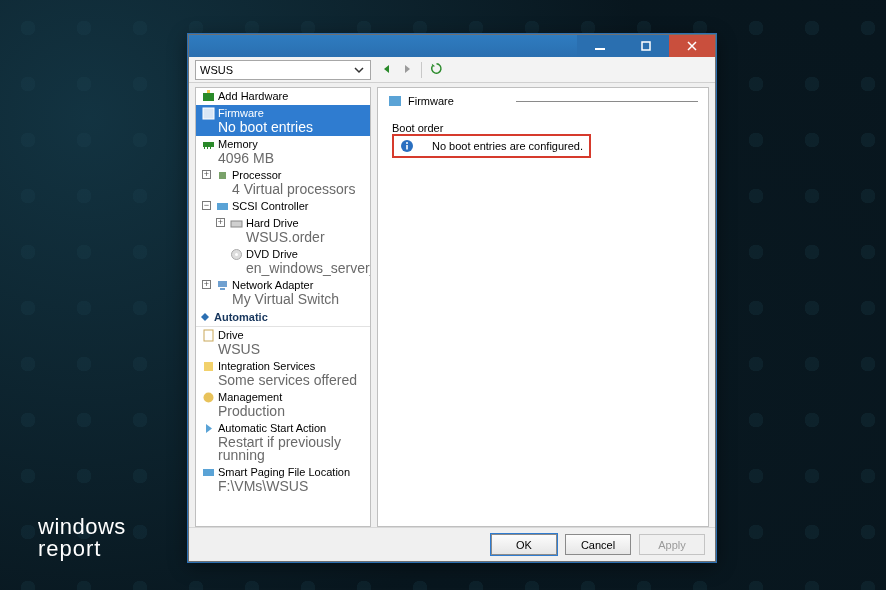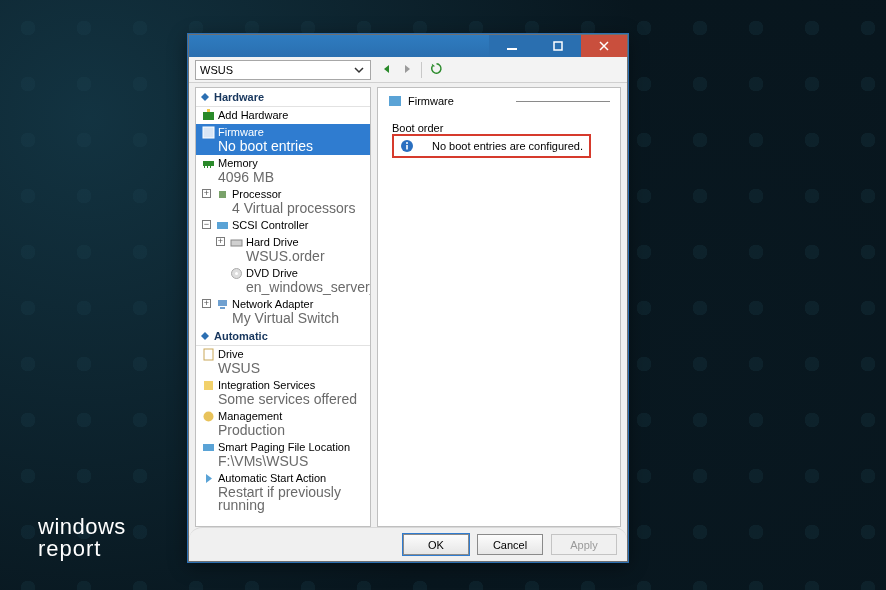--- a/index.html
+++ b/index.html
@@ -23,21 +23,21 @@
   }
   .watermark {
     position:absolute; left:38px; bottom:30px; color:#fff; line-height:1;
     pointer-events:none;
   }
   .watermark .w1{font-size:22px; font-weight:400; letter-spacing:.5px;}
   .watermark .w2{font-size:22px; font-weight:300; letter-spacing:1px;}
 
   
   .win {
-    position:absolute; left:188px; top:34px; width:440px; height:528px;
+    position:absolute; left:188px; top:34px; width:528px; height:528px;
     background:#f0f0f0; border:1px solid #707070;
     box-shadow: 0 0 0 1px #2b6fb2, 0 4px 18px rgba(0,0,0,.45);
   }
   .titlebar{
     height:22px; background:linear-gradient(#2f7cc0,#2a6fb0);
     display:flex; justify-content:flex-end; align-items:stretch;
   }
   .tbtn{ width:46px; display:flex; align-items:center; justify-content:center; }
   .tbtn.min{background:#2a6fb0;}
   .tbtn.max{background:#2a6fb0;}
@@ -100,21 +100,21 @@
   .r-underline{height:1px; background:#8a8a8a; margin-left:56px;}
   .r-body{padding:10px 4px 0 4px;}
   .bo-label{font-size:11px; color:#000; margin-bottom:0;}
   .bo-msg{
     border:2px solid #d63a2c; padding:3px 6px; display:inline-flex; align-items:center; gap:18px;
     background:#fff;
   }
   .bo-msg svg{width:14px;height:14px;}
   .footer{
     height:34px; display:flex; justify-content:flex-end; align-items:center; gap:8px;
-    padding:0 10px; background:#f0f0f0; border-top:1px solid #d8d8d8;border-radius:13px;
+    padding:0 10px; background:#f0f0f0; border-top:1px solid #d8d8d8;
   }
   .btn{
     min-width:66px; height:21px; border:1px solid #8a8a8a;
     background:linear-gradient(#fcfcfc,#e6e6e6); font-size:11px;
     display:flex; align-items:center; justify-content:center;
     color:#000;
   }
   .btn.disabled{color:#9a9a9a; border-color:#c4c4c4; background:#f0f0f0;}
   .btn.default{box-shadow:0 0 0 1px #2f7cd0;}
 </style>
@@ -162,26 +162,20 @@
       <div class="sep"></div>
       <div class="refresh"><svg viewBox="0 0 14 14">
             <path d="M7 2 A5 5 0 1 1 2.5 4.5" fill="none" stroke="#2a8a2a" stroke-width="1.6"></path>
             <path d="M2 2 L2.5 5 L5.5 4.5 Z" fill="#2a8a2a"></path>
           </svg></div>
     </div>
   </div>
 
   <div class="body">
     <div class="tree">
-      <div class="section-hdr">
-        <svg class="pin" viewBox="0 0 10 10">
-            <path d="M1 5 L5 1 L9 5 L5 9 Z" fill="#2b6fb2"></path>
-          </svg>
-        <span>Hardware</span>
-      </div>
 
       <div class="item">
         <svg class="ico" viewBox="0 0 13 13">
             <rect x="1" y="3" width="11" height="8" fill="#2a8a2a"></rect>
             <rect x="5" y="0" width="3" height="3" fill="#f2c94c"></rect>
           </svg>
         <span class="lbl">Add Hardware</span>
       </div>
 
       <div class="item selected">
@@ -275,32 +269,32 @@
       <div class="item">
         <svg class="ico" viewBox="0 0 13 13">
             <circle cx="6.5" cy="6.5" r="5" fill="#e8c25a"></circle>
           </svg>
         <span class="lbl">Management</span>
         <span class="sub">Production</span>
       </div>
 
       <div class="item">
         <svg class="ico" viewBox="0 0 13 13">
+            <path d="M4 2 L10 6.5 L4 11 Z" fill="#5aa3d6"></path>
+          </svg>
+        <span class="lbl">Automatic Start Action</span>
+        <span class="sub">Restart if previously running</span>
+      </div>
+
+      <div class="item">
+        <svg class="ico" viewBox="0 0 13 13">
             <rect x="1" y="3" width="11" height="7" fill="#5aa3d6"></rect>
           </svg>
         <span class="lbl">Smart Paging File Location</span>
         <span class="sub">F:\VMs\WSUS</span>
-      </div>
-
-      <div class="item">
-        <svg class="ico" viewBox="0 0 13 13">
-            <path d="M4 2 L10 6.5 L4 11 Z" fill="#5aa3d6"></path>
-          </svg>
-        <span class="lbl">Automatic Start Action</span>
-        <span class="sub">Restart if previously running</span>
       </div>
 
     </div>
 
     <div class="right">
       <div class="r-title">
         <svg viewBox="0 0 14 14">
             <rect x="1" y="2" width="12" height="10" fill="#5aa3d6"></rect>
           </svg>
         <span>Firmware</span>

